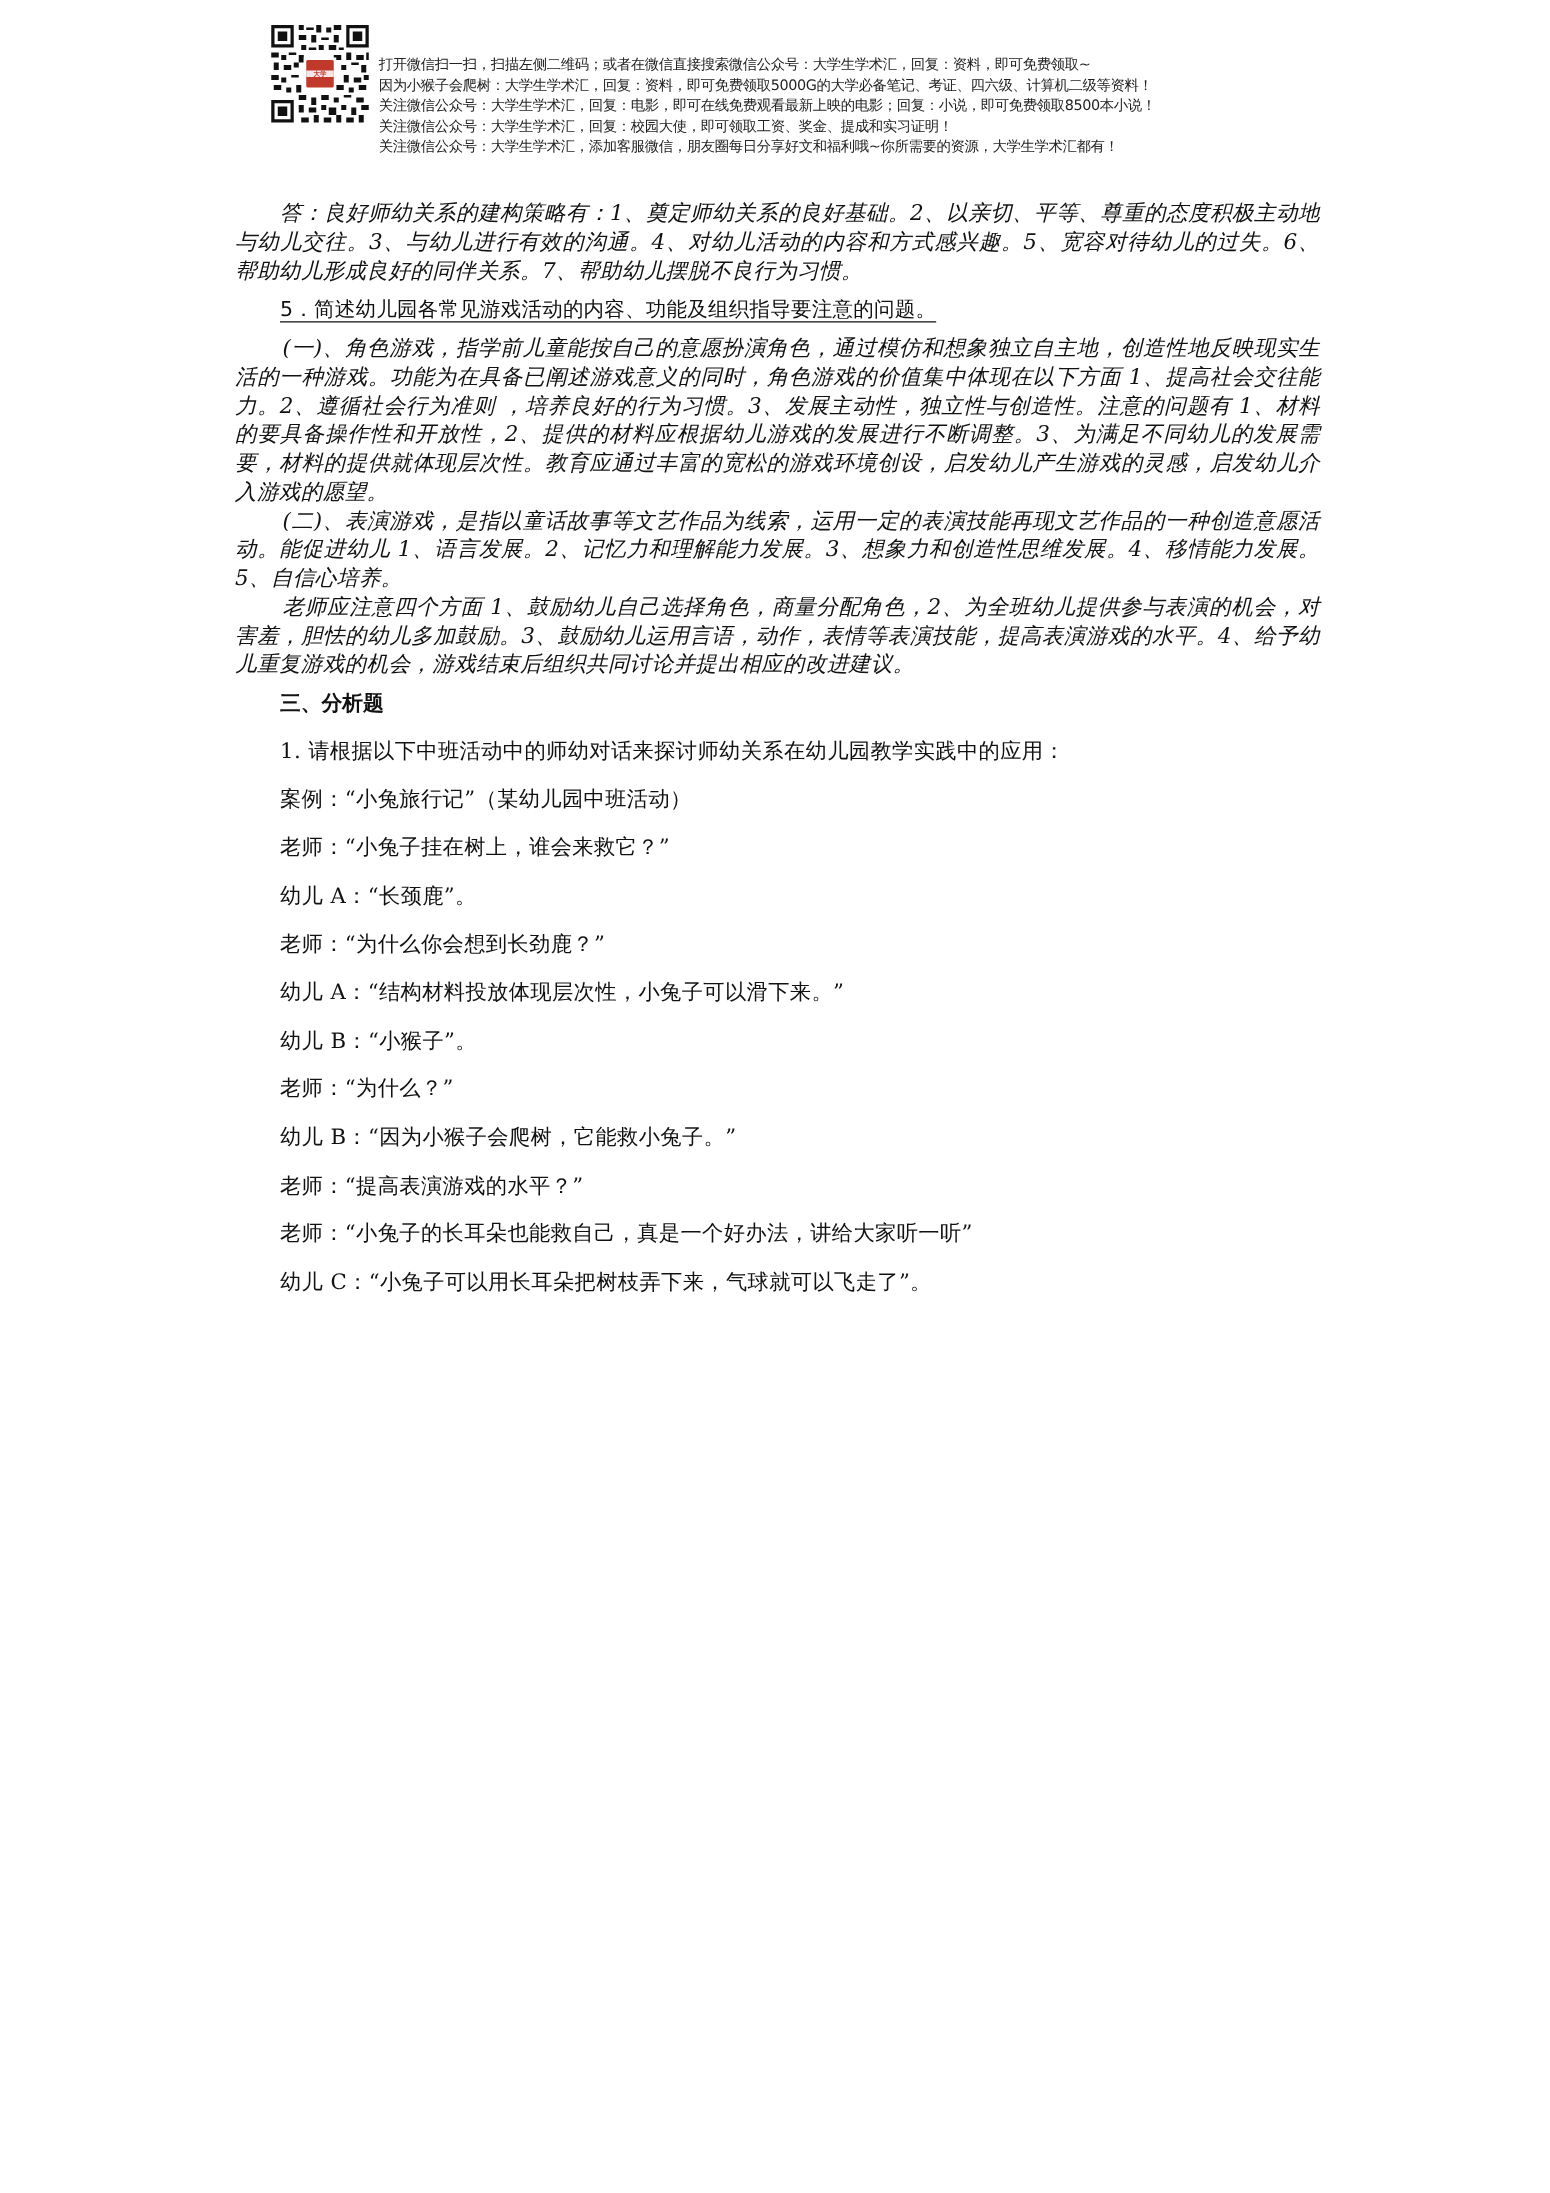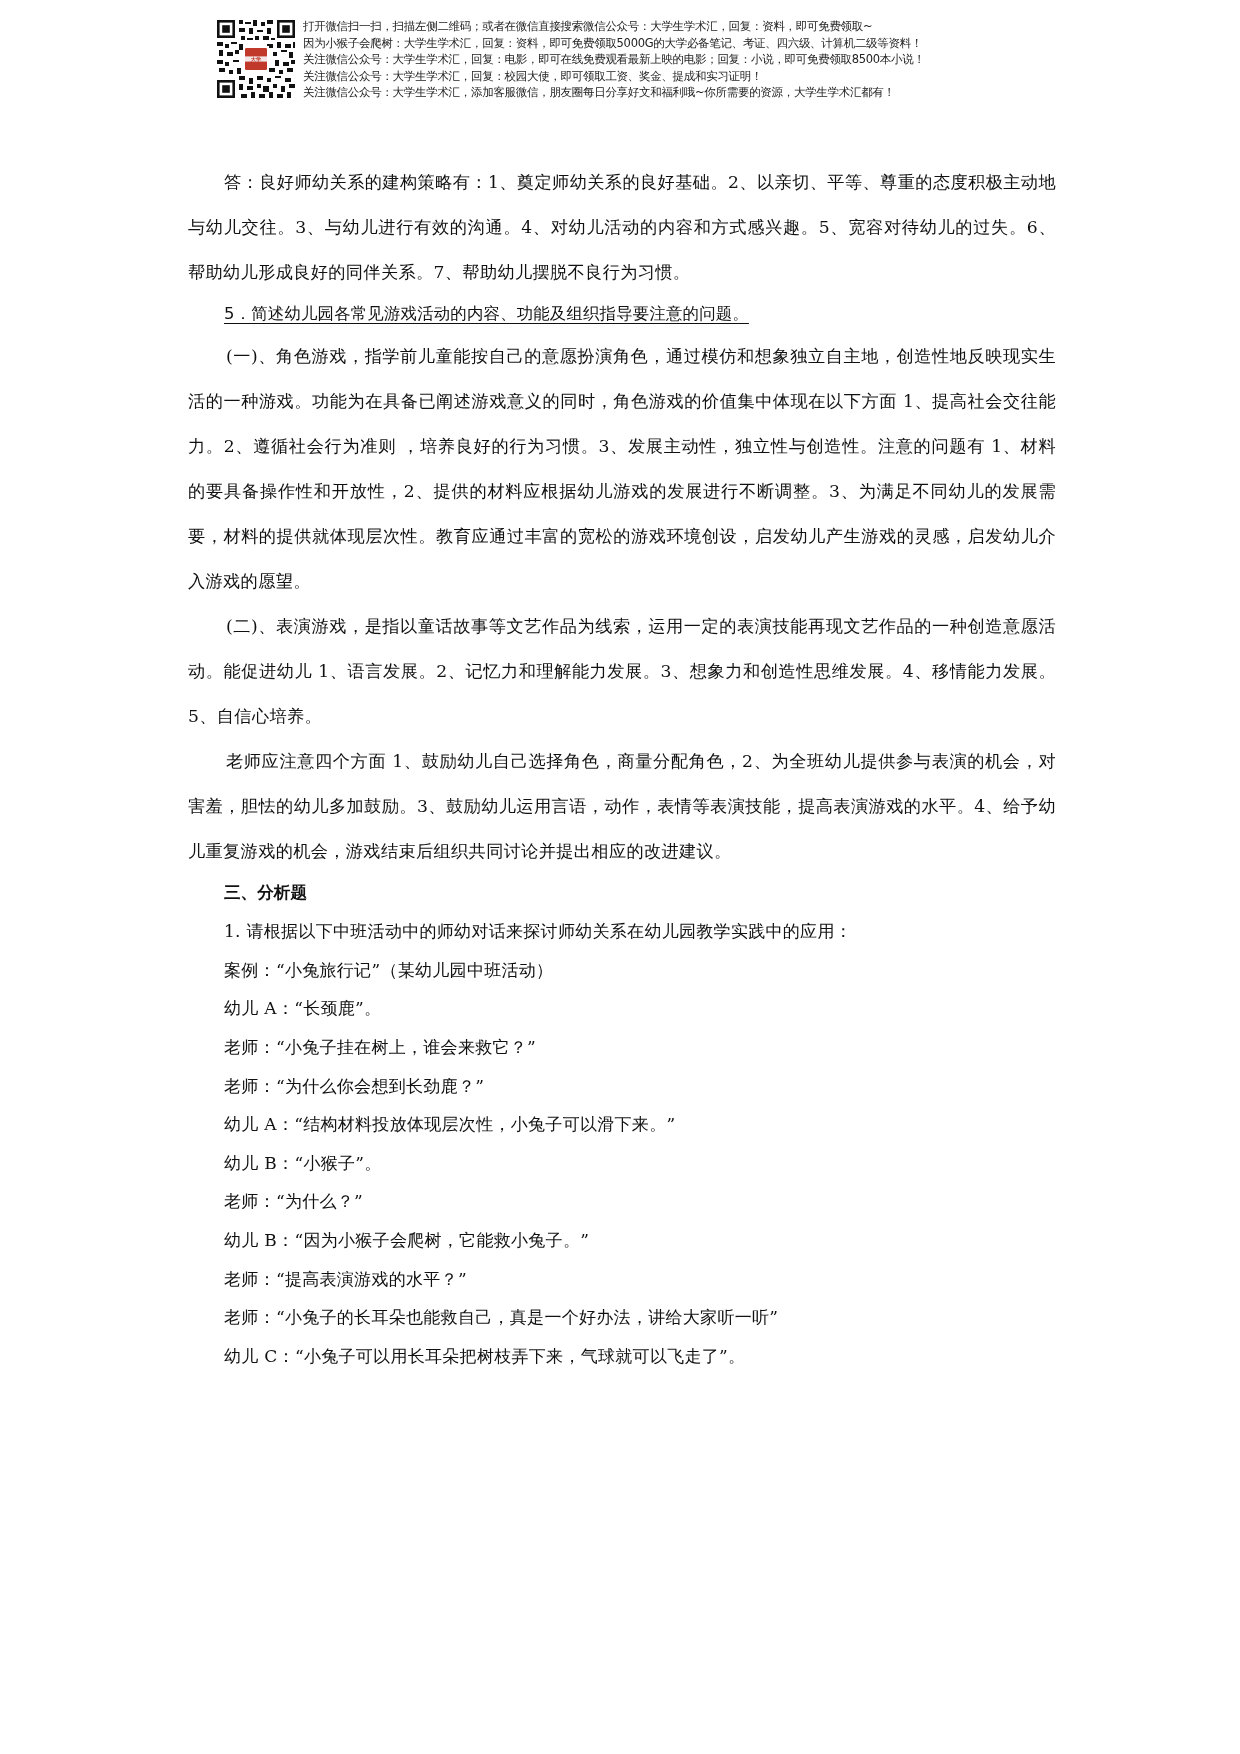--- a/index.html
+++ b/index.html
@@ -33,36 +33,38 @@
     }
     .qr svg { display: block; }
     .promo {
       margin-left: 6px;
       font-family: "DejaVu Sans", "Liberation Sans", sans-serif;
       font-size: 11.5px;
       line-height: 16.5px;
       color: #222;
       letter-spacing: -0.3px;
       white-space: nowrap;
+      margin-top: 25px;
     }
     .promo div { height: 16.5px; }
 
     .content {
       position: absolute;
       left: 188px;
       top: 160px;
       width: 868px;
     }
     .p {
       font-size: 17.2px;
-      line-height: 45px;
+      line-height: 23px;
       text-align: justify;
       text-align-last: left;
       margin: 0;
       letter-spacing: 0.35px;
+      font-style: italic;
     }
     .indent { text-indent: 36px; }
     .indent2 { text-indent: 38px; }
     .heading-q {
       font-family: "DejaVu Sans", "Liberation Sans", sans-serif;
       font-weight: normal;
       text-decoration: underline;
       text-underline-offset: 4px;
       font-size: 16.4px;
       line-height: 38.6px;
@@ -186,22 +188,22 @@
 
 <div class="content">
   <p class="p indent">答：良好师幼关系的建构策略有：1、奠定师幼关系的良好基础。2、以亲切、平等、尊重的态度积极主动地与幼儿交往。3、与幼儿进行有效的沟通。4、对幼儿活动的内容和方式感兴趣。5、宽容对待幼儿的过失。6、帮助幼儿形成良好的同伴关系。7、帮助幼儿摆脱不良行为习惯。</p>
   <div class="heading-q">5．简述幼儿园各常见游戏活动的内容、功能及组织指导要注意的问题。</div>
   <p class="p indent2">(一)、角色游戏，指学前儿童能按自己的意愿扮演角色，通过模仿和想象独立自主地，创造性地反映现实生活的一种游戏。功能为在具备已阐述游戏意义的同时，角色游戏的价值集中体现在以下方面 1、提高社会交往能力。2、遵循社会行为准则 ，培养良好的行为习惯。3、发展主动性，独立性与创造性。注意的问题有 1、材料的要具备操作性和开放性，2、提供的材料应根据幼儿游戏的发展进行不断调整。3、为满足不同幼儿的发展需要，材料的提供就体现层次性。教育应通过丰富的宽松的游戏环境创设，启发幼儿产生游戏的灵感，启发幼儿介入游戏的愿望。</p>
   <p class="p indent2">(二)、表演游戏，是指以童话故事等文艺作品为线索，运用一定的表演技能再现文艺作品的一种创造意愿活动。能促进幼儿 1、语言发展。2、记忆力和理解能力发展。3、想象力和创造性思维发展。4、移情能力发展。5、自信心培养。</p>
   <p class="p indent2">老师应注意四个方面 1、鼓励幼儿自己选择角色，商量分配角色，2、为全班幼儿提供参与表演的机会，对害羞，胆怯的幼儿多加鼓励。3、鼓励幼儿运用言语，动作，表情等表演技能，提高表演游戏的水平。4、给予幼儿重复游戏的机会，游戏结束后组织共同讨论并提出相应的改进建议。</p>
   <div class="section-title">三、分析题</div>
   <div class="dialog">1. 请根据以下中班活动中的师幼对话来探讨师幼关系在幼儿园教学实践中的应用：</div>
   <div class="dialog">案例：“小兔旅行记”（某幼儿园中班活动）</div>
+  <div class="dialog">老师：“小兔子挂在树上，谁会来救它？”</div>
   <div class="dialog">幼儿 A：“长颈鹿”。</div>
-  <div class="dialog">老师：“小兔子挂在树上，谁会来救它？”</div>
   <div class="dialog">老师：“为什么你会想到长劲鹿？”</div>
   <div class="dialog">幼儿 A：“结构材料投放体现层次性，小兔子可以滑下来。”</div>
   <div class="dialog">幼儿 B：“小猴子”。</div>
   <div class="dialog">老师：“为什么？”</div>
   <div class="dialog">幼儿 B：“因为小猴子会爬树，它能救小兔子。”</div>
   <div class="dialog">老师：“提高表演游戏的水平？”</div>
   <div class="dialog">老师：“小兔子的长耳朵也能救自己，真是一个好办法，讲给大家听一听”</div>
   <div class="dialog">幼儿 C：“小兔子可以用长耳朵把树枝弄下来，气球就可以飞走了”。</div>
 </div>
 

